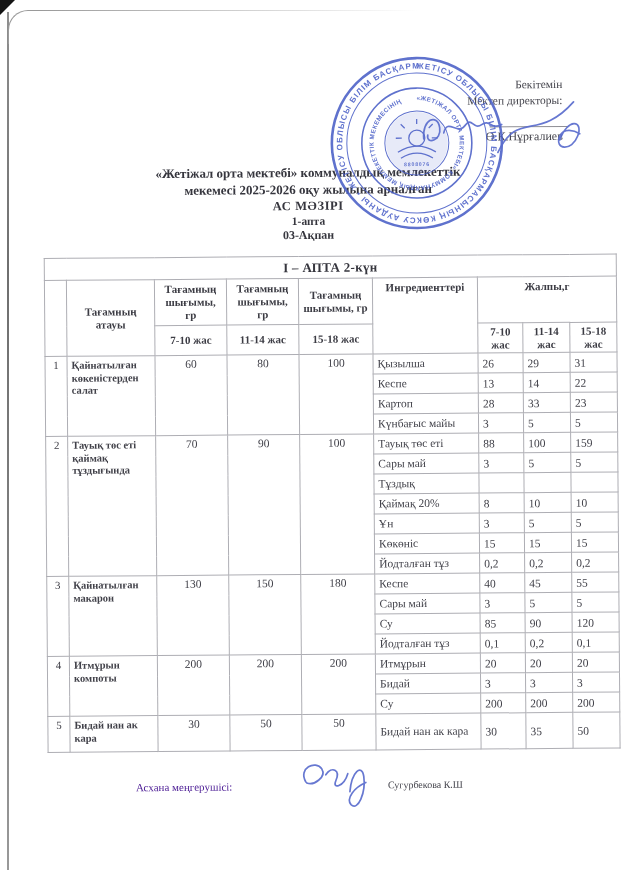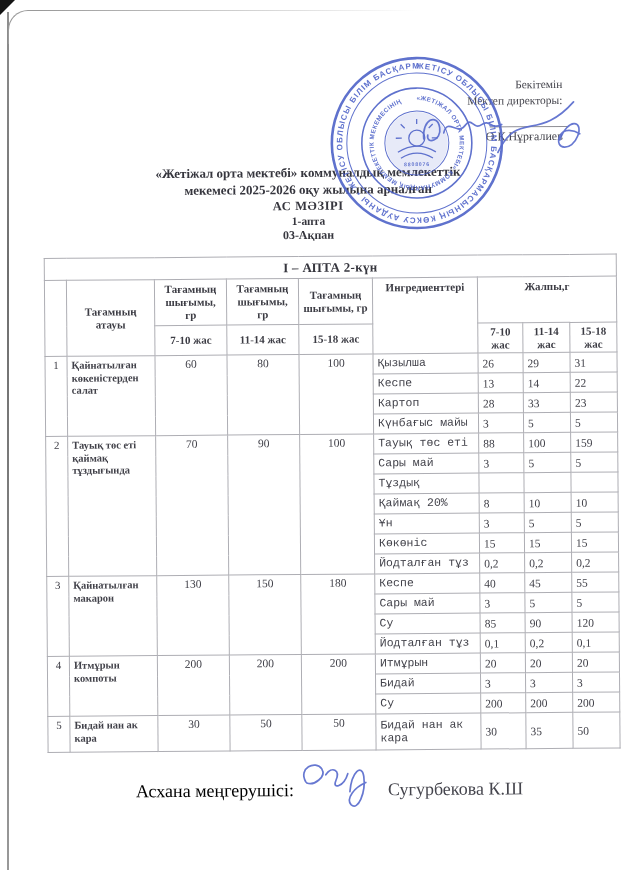--- a/index.html
+++ b/index.html
@@ -49,26 +49,26 @@
   .menu .banner { font-size:13px; font-weight:bold; text-align:center; height:22px; color:#36363e; letter-spacing:.3px; }
   .menu thead th { font-size:11px; font-weight:bold; line-height:13px; text-align:center; color:#3c3c44; }
   .menu .h-main { height:46px; vertical-align:middle; }
   .menu .h-top { vertical-align:top; padding-top:3px; }
   .menu .h-sub { height:30px; vertical-align:middle; font-weight:bold; }
   .menu tbody tr { height:20px; }
   .menu tbody tr.tall { height:36px; }
   .menu td.num  { text-align:center; vertical-align:top; padding-top:2px; font-size:11px; }
   .menu td.dish { vertical-align:top; font-weight:bold; font-size:10.5px; line-height:12.5px; padding-top:3px; }
   .menu td.out  { text-align:center; vertical-align:top; padding-top:2px; }
-  .menu td.ing  { text-align:left; line-height:12.5px;font-family:Liberation Mono, monospace; }
+  .menu td.ing  { text-align:left; line-height:12.5px; }
   .menu td.tot  { padding-right:7px; }
 
   
-  .footer-label { position:absolute; left:133px; top:780px; font-size:18px; color:#000000; }
-  .footer-name  { position:absolute; left:385px; top:780px; font-size:18px; color:#45454d; }
+  .footer-label { position:absolute; left:133px; top:780px; font-size:11px; color:#4c1d95; }
+  .footer-name  { position:absolute; left:385px; top:780px; font-size:10px; color:#45454d; }
 </style>
 </head>
 <body>
 
 <div id="screen">
 
   <div class="corner-wedge"></div>
   <div class="edge-left"></div>
   <div class="corner-arc"></div>
   <div class="edge-top"></div>

